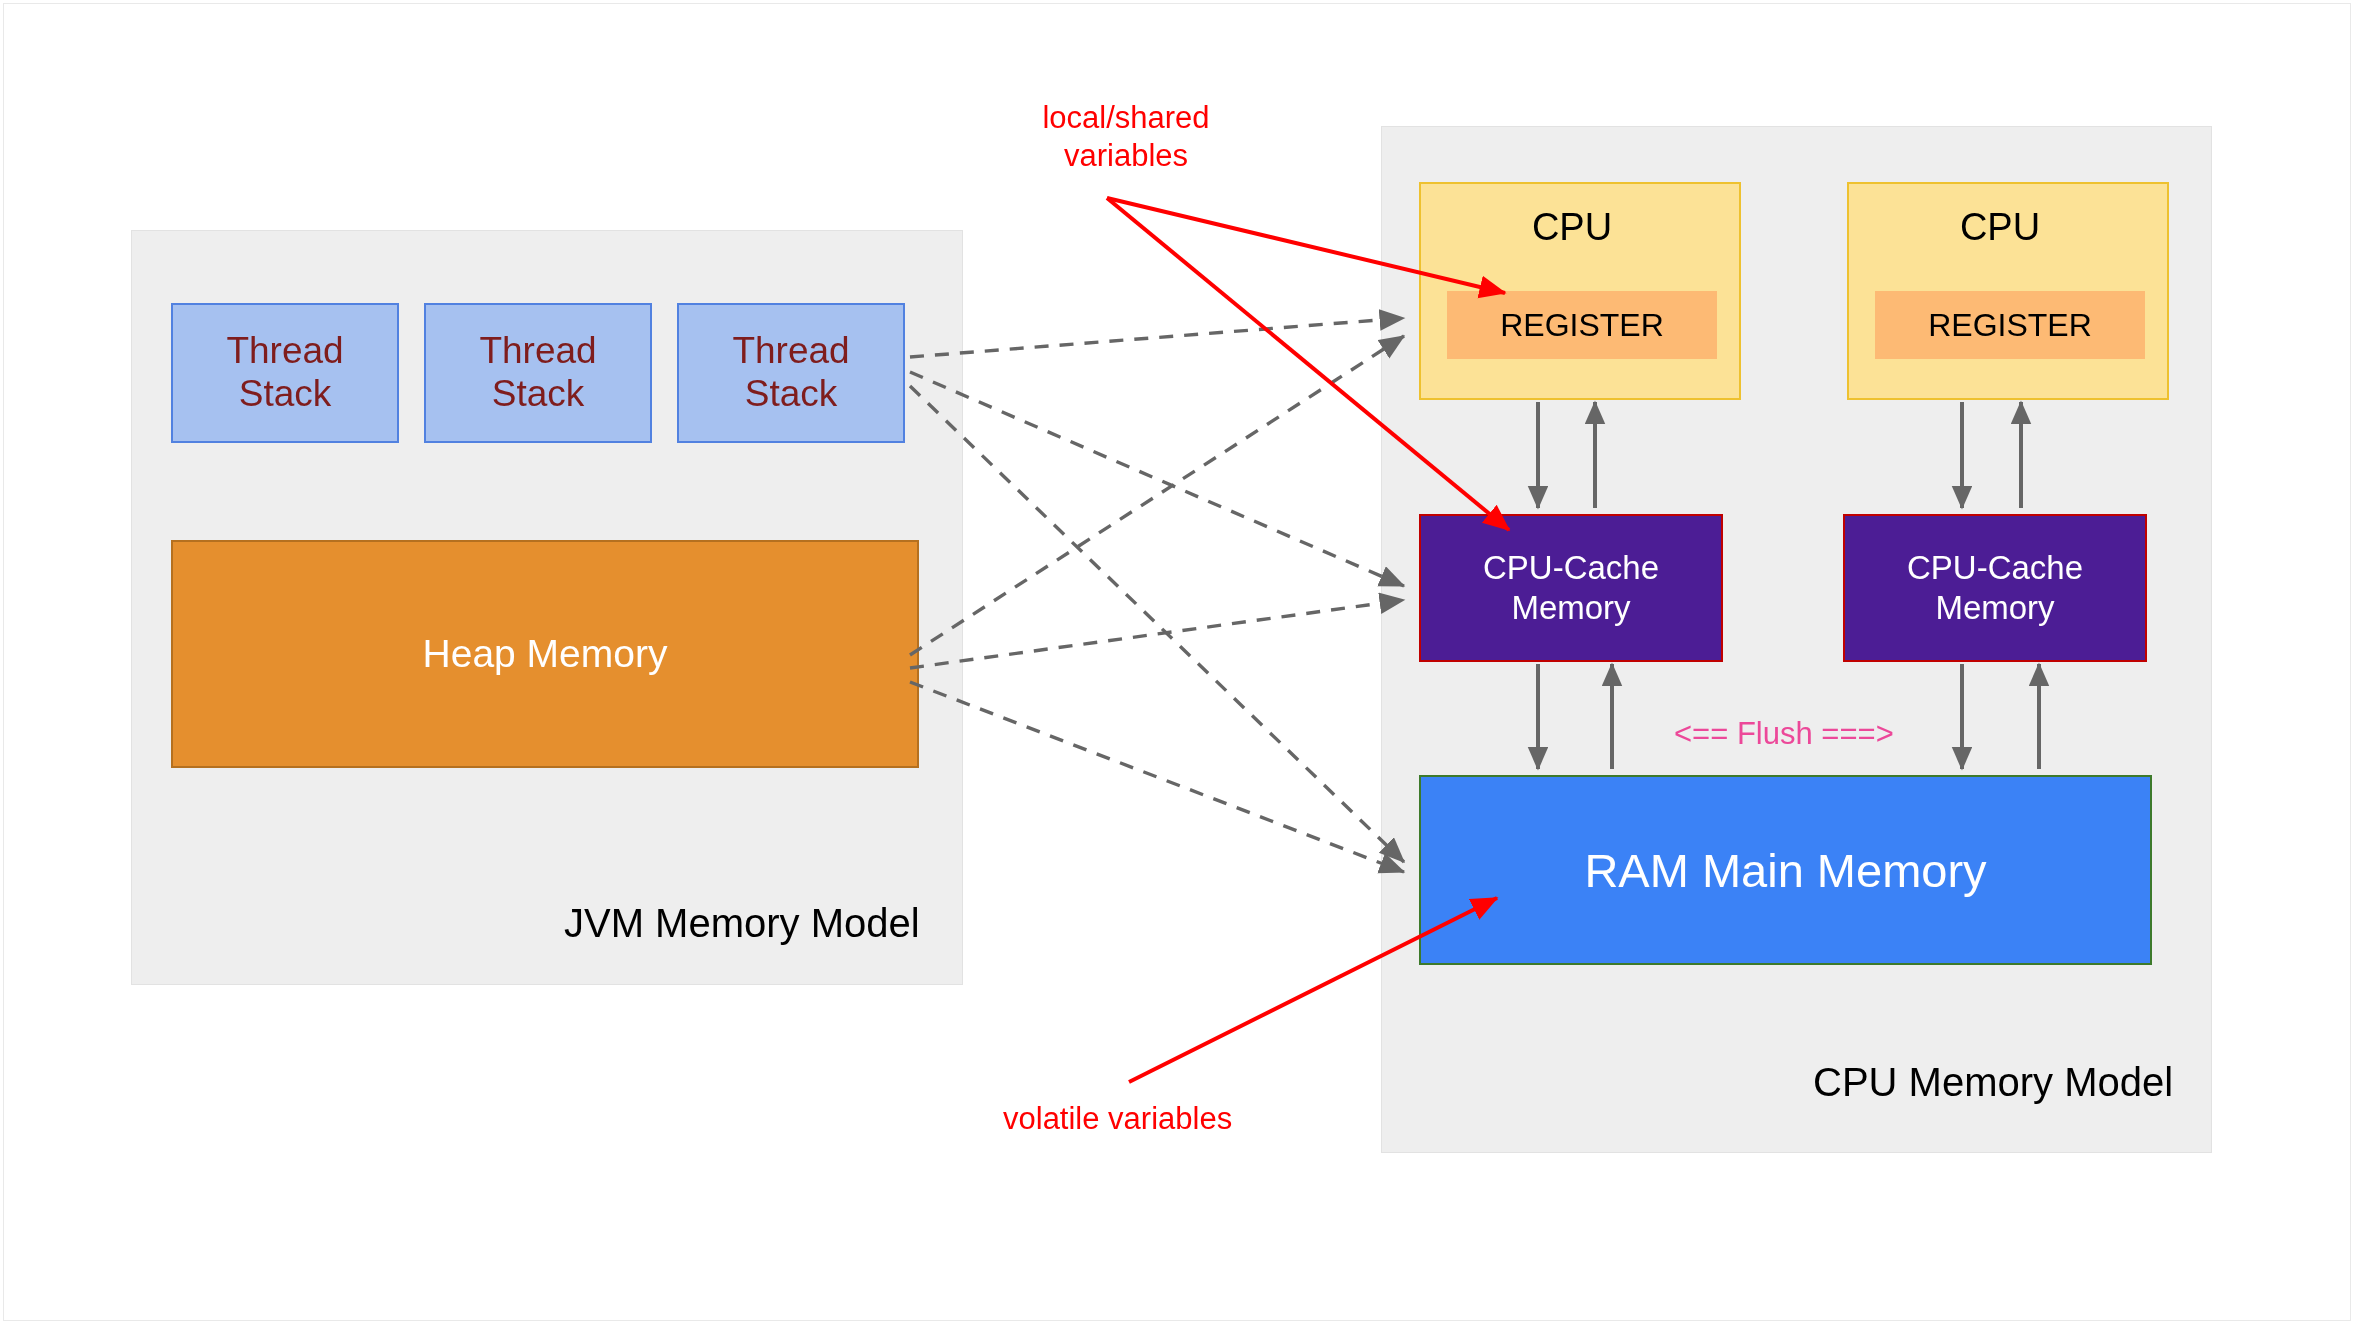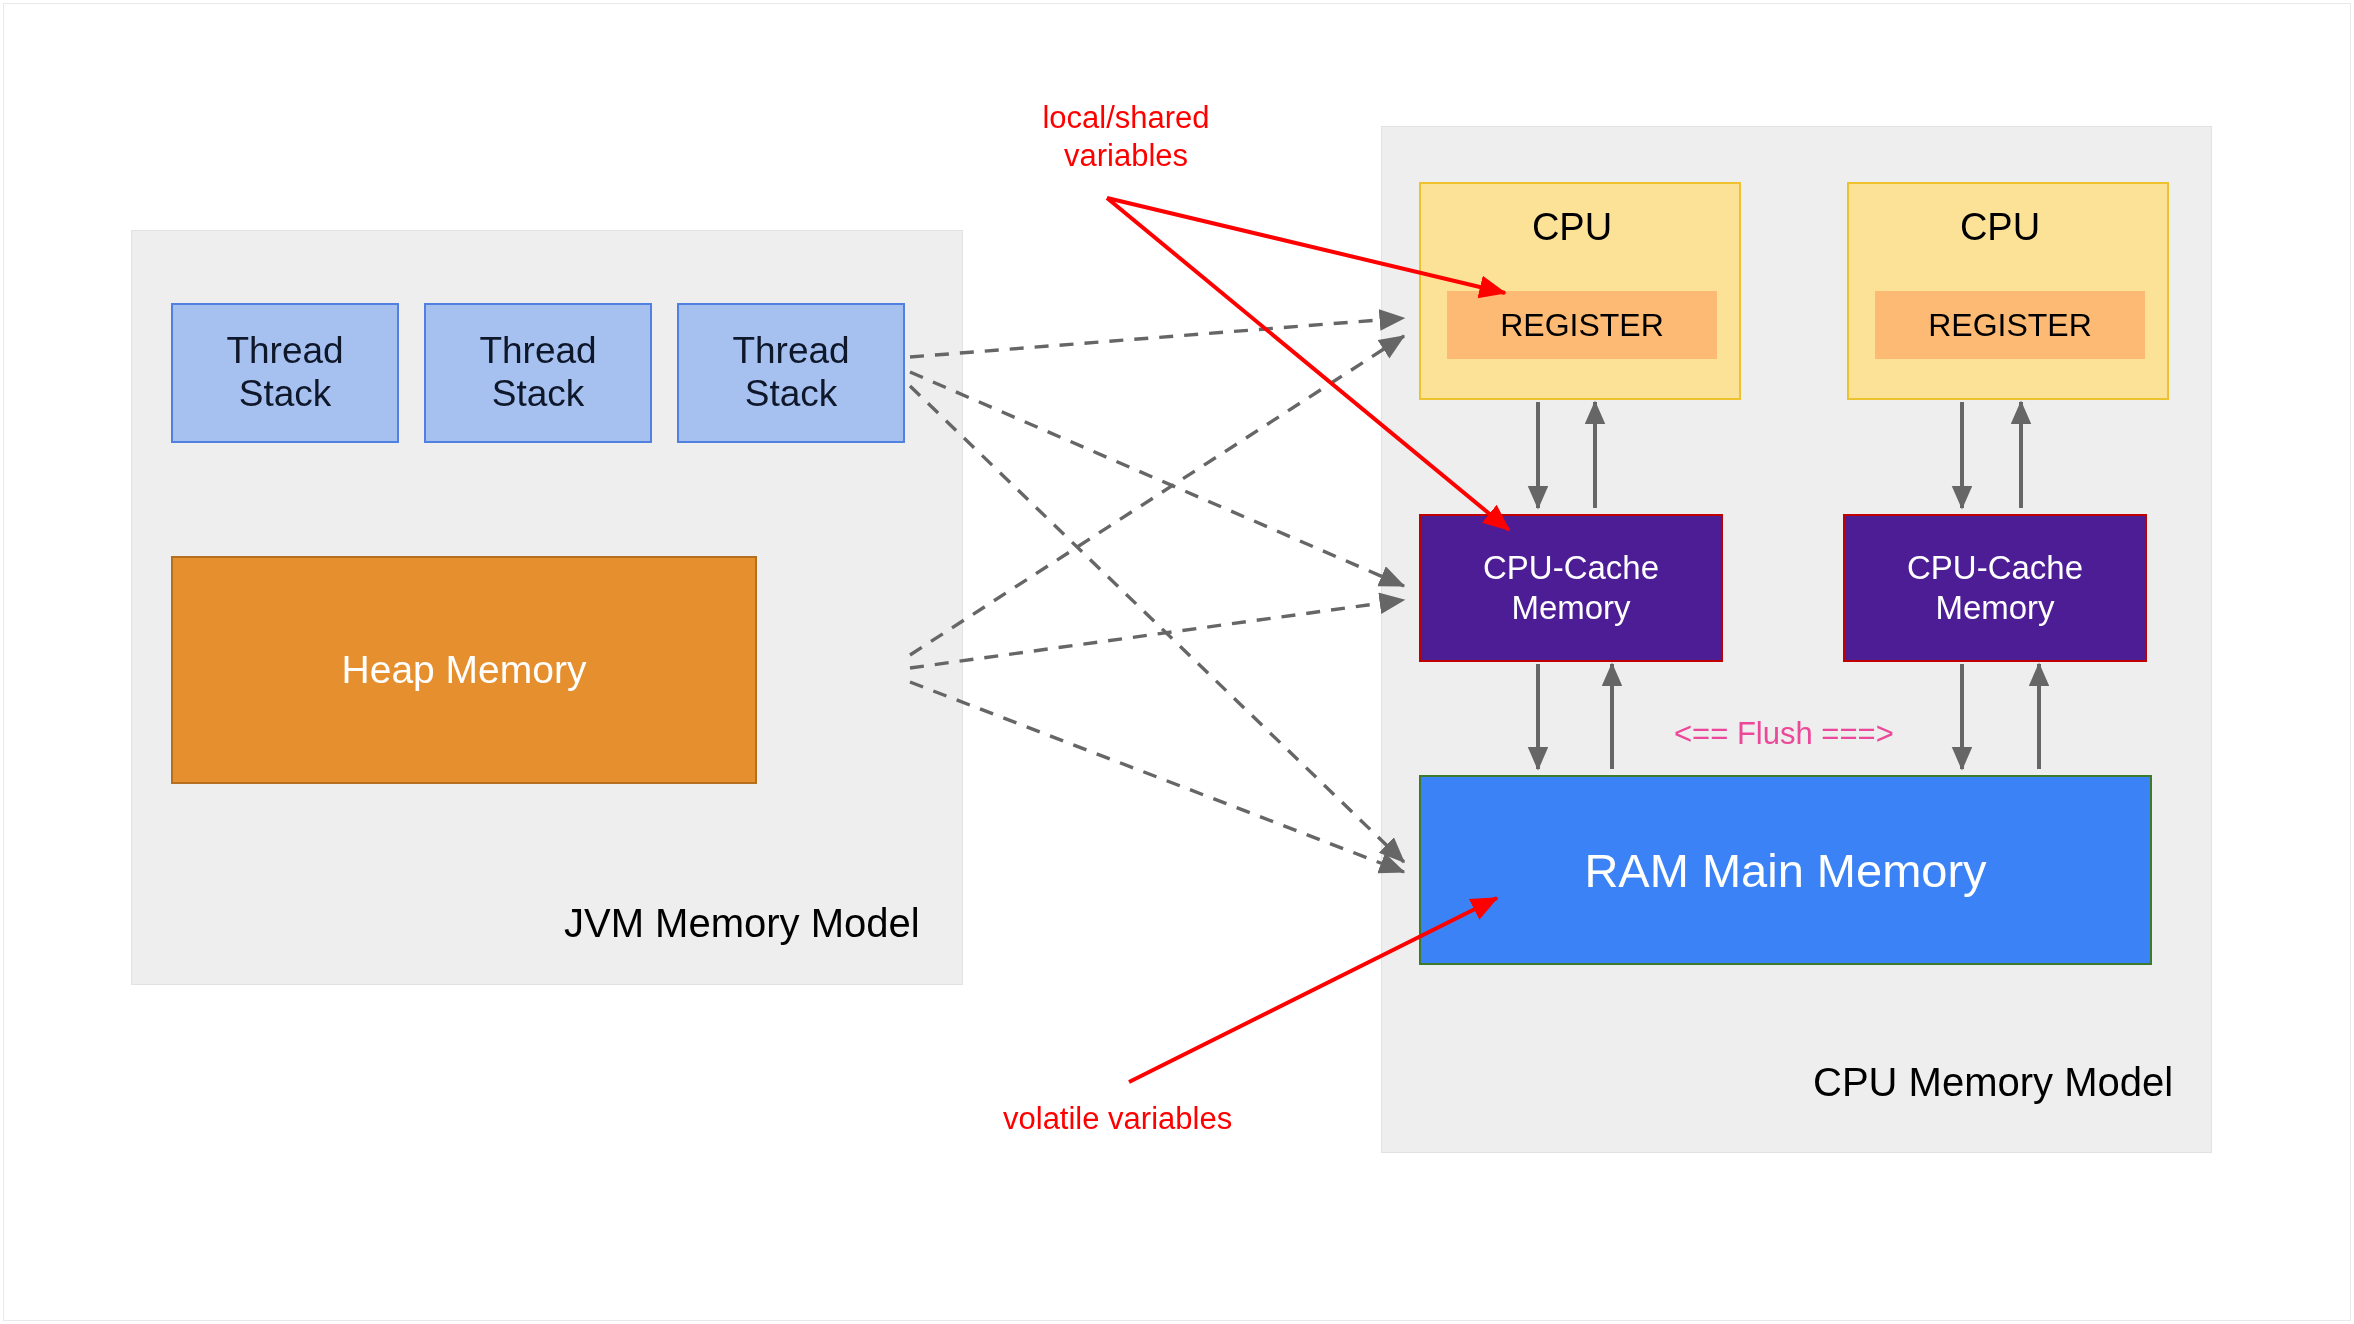--- a/index.html
+++ b/index.html
@@ -45,21 +45,21 @@
     box-sizing: border-box;
     display: flex;
     align-items: center;
     justify-content: center;
     text-align: center;
   }
 
   .thread-stack {
     background: #a6c1f0;
     border: 2px solid #5181e0;
-    color: #0f172a;
+    color: #7f1d1d;
     font-size: 37px;
     line-height: 1.15;
   }
 
   .heap {
     background: #e58f2e;
     border: 2px solid #b5701f;
     color: #ffffff;
     font-size: 39px;
   }
@@ -142,21 +142,21 @@
 
   <div class="box thread-stack" style="left: 171px; top: 303px; width: 228px; height: 140px; white-space: pre-line;">Thread
 Stack</div>
 
   <div class="box thread-stack" style="left: 424px; top: 303px; width: 228px; height: 140px; white-space: pre-line;">Thread
 Stack</div>
 
   <div class="box thread-stack" style="left: 677px; top: 303px; width: 228px; height: 140px; white-space: pre-line;">Thread
 Stack</div>
 
-  <div class="box heap" style="left:171px; top:556px; width:586px; height:228px;">Heap Memory</div>
+  <div class="box heap" style="left:171px; top:540px; width:748px; height:228px;">Heap Memory</div>
 
   <div class="panel-title" style="left:524px; top:901px;">JVM Memory Model</div>
 
   <div class="panel" style="left:1381px; top:126px; width:831px; height:1027px;"></div>
 
   <div class="box cpu" style="left:1419px; top:182px; width:322px; height:218px;">
     <div class="cpu-label">CPU</div>
     <div class="register" style="left:26px; top:107px; width:270px; height:68px;">REGISTER</div>
   </div>
 

